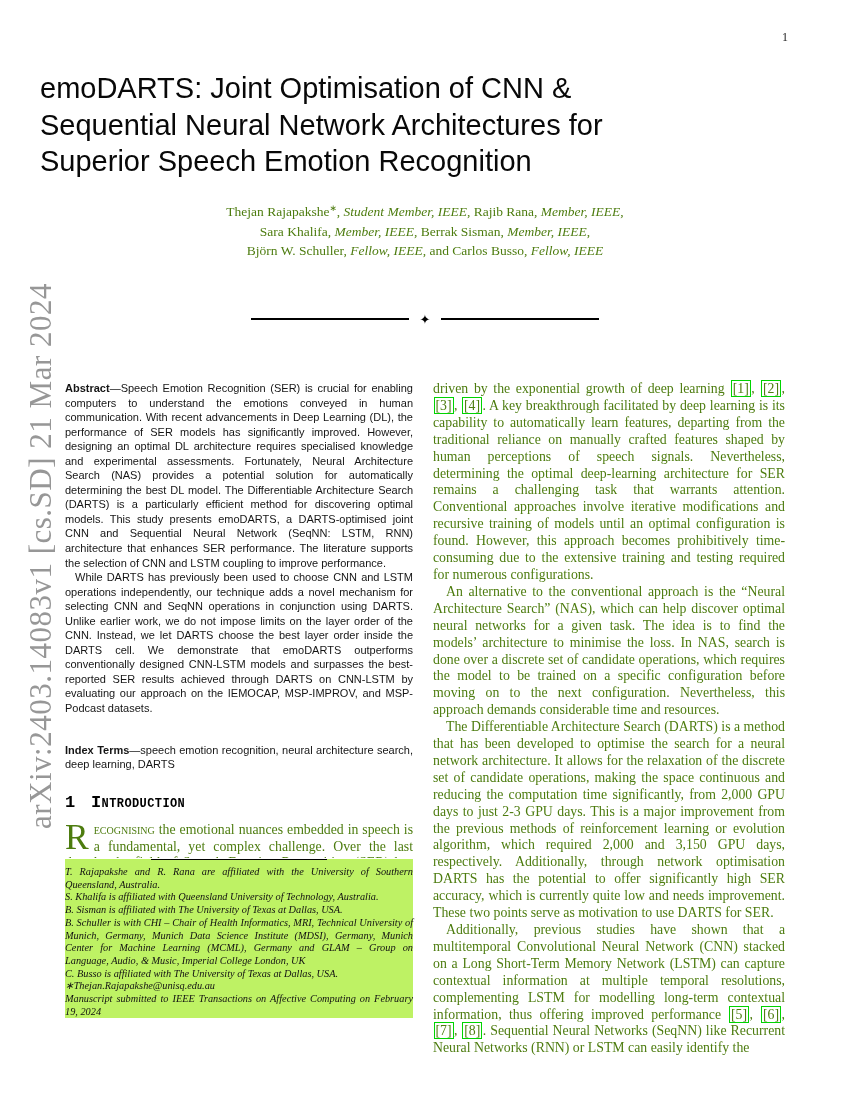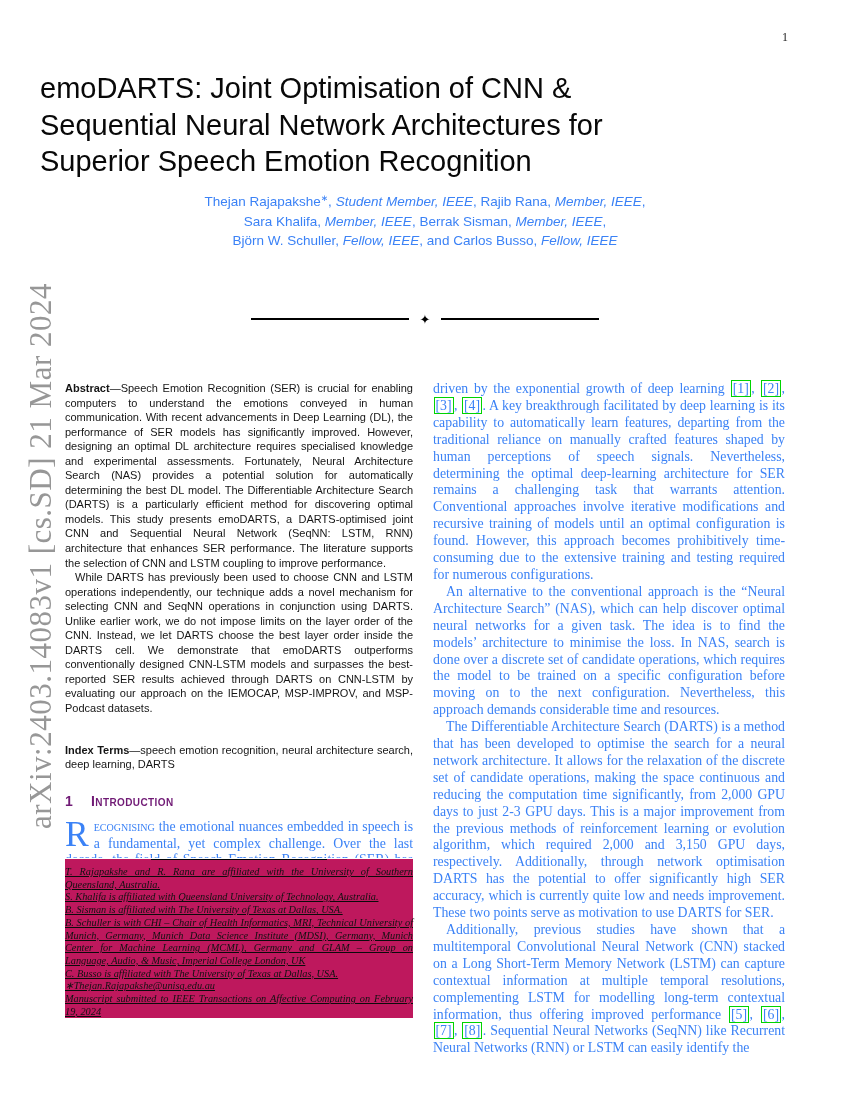--- a/index.html
+++ b/index.html
@@ -23,23 +23,23 @@
     position:absolute; top:30px; right:62px;
     font-family:"Liberation Serif", serif; font-size:12px; color:#222;
   }
   .title {
     position:absolute; top:70px; left:40px; right:40px; margin:0;
     text-align:left; font-family:"Liberation Sans", sans-serif;
     font-weight:400; font-size:29px; line-height:36.5px; color:#080808;
   }
   .title .tline { display:block; }
   .authors {
-    position:absolute; top:192px; left:40px; right:40px;
-    text-align:center; font-family:Liberation Sans, sans-serif;
-    font-size:13.5px; line-height:19.5px; color:#3b82f6;
+    position:absolute; top:202px; left:40px; right:40px;
+    text-align:center; font-family:Liberation Serif, serif;
+    font-size:13.5px; line-height:19.5px; color:#4d7c0f;
   }
 
   
   .divider {
     position:absolute; top:311px; left:251px; width:348px; height:16px;
     display:flex; align-items:center;
   }
   .divider .rule { flex:1; height:1.5px; background:#000; }
   .divider .diamond { font-size:13px; line-height:13px; margin:0 11px; color:#000; }
 
@@ -52,45 +52,45 @@
   .col-right { width:352px; }
 
   .abstract {
     margin:0; font-family:"Liberation Sans", sans-serif;
     font-size:11px; line-height:14.55px; text-align:justify; color:#151515;
   }
   .abstract.p2 { text-indent:10px; }
   .index-terms { margin-top:27px; }
 
   .sec-heading {
-    margin:21px 0 10px 0; font-family:Liberation Sans, sans-serif;
-    font-weight:700; font-size:14px; color:#701a75;
+    margin:21px 0 10px 0; font-family:Liberation Mono, monospace;
+    font-weight:700; font-size:17px; color:#000000;
   }
   .sec-num { display:inline-block; min-width:26px; }
   .sec-title { font-variant:small-caps; letter-spacing:0.4px; }
 
   .body {
     margin:0; font-family:"Liberation Serif", serif;
-    font-size:13.8px; line-height:16.9px; text-align:justify; color:#3b82f6;
+    font-size:13.8px; line-height:16.9px; text-align:justify; color:#4d7c0f;
   }
   .body.indent { text-indent:13px; }
 
   
   .seg-b   { font-weight:700; }
   .seg-i   { font-style:italic; }
   .seg-sc  { font-variant:small-caps; }
   .seg-sup { vertical-align:super; font-size:0.65em; line-height:0; }
   .seg-cite{ border:1.2px solid #00d400; padding:0 1px; margin:0 0.5px; }
   .seg-dropcap {
     float:left; font-size:35.5px; line-height:28px;
     padding:1px 5px 0 0; font-variant:normal;
   }
 
   
-  .footnotes { position:absolute; left:65px; top:859px; width:348px; background:#be185d;text-decoration:underline; }
+  .footnotes { position:absolute; left:65px; top:859px; width:348px; background:#bef264; }
   .fn-rule { width:176px; height:1px; background:#000; margin:0 auto 6px auto; }
   .fn {
     margin:0; font-family:"Liberation Serif", serif; font-style:italic;
     font-size:10.3px; line-height:12.7px; text-align:justify; color:#111;
   }
 </style>
 </head>
 <body>
 
 <div class="page">

